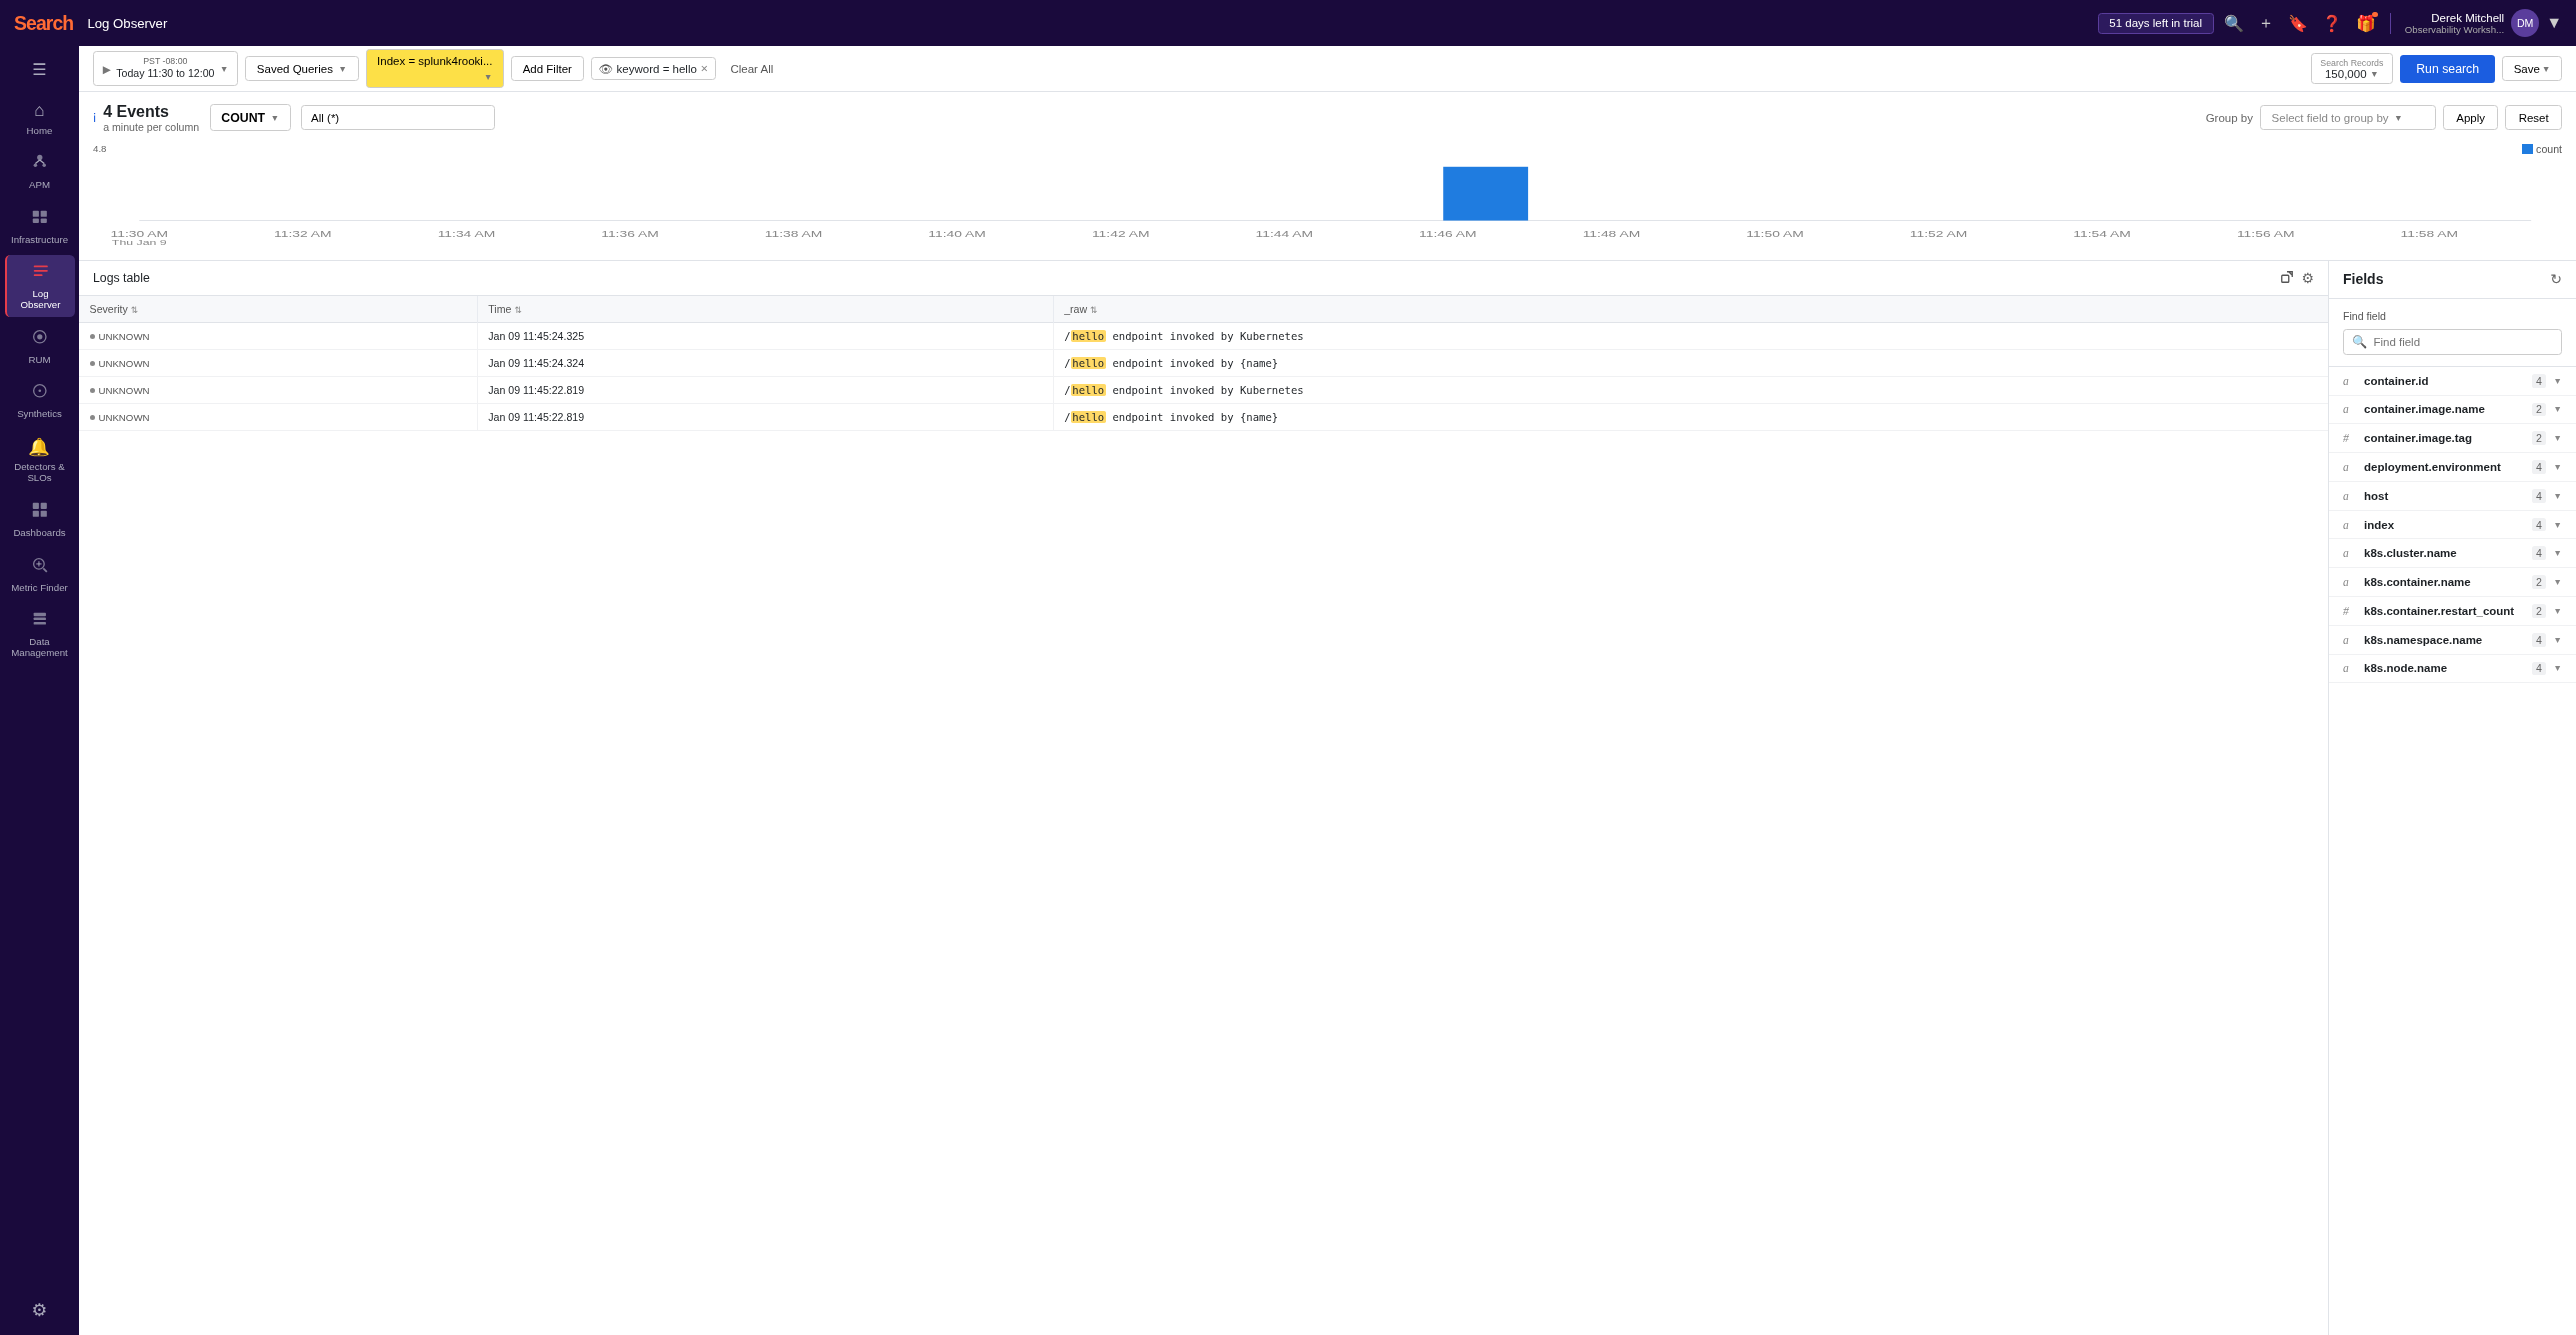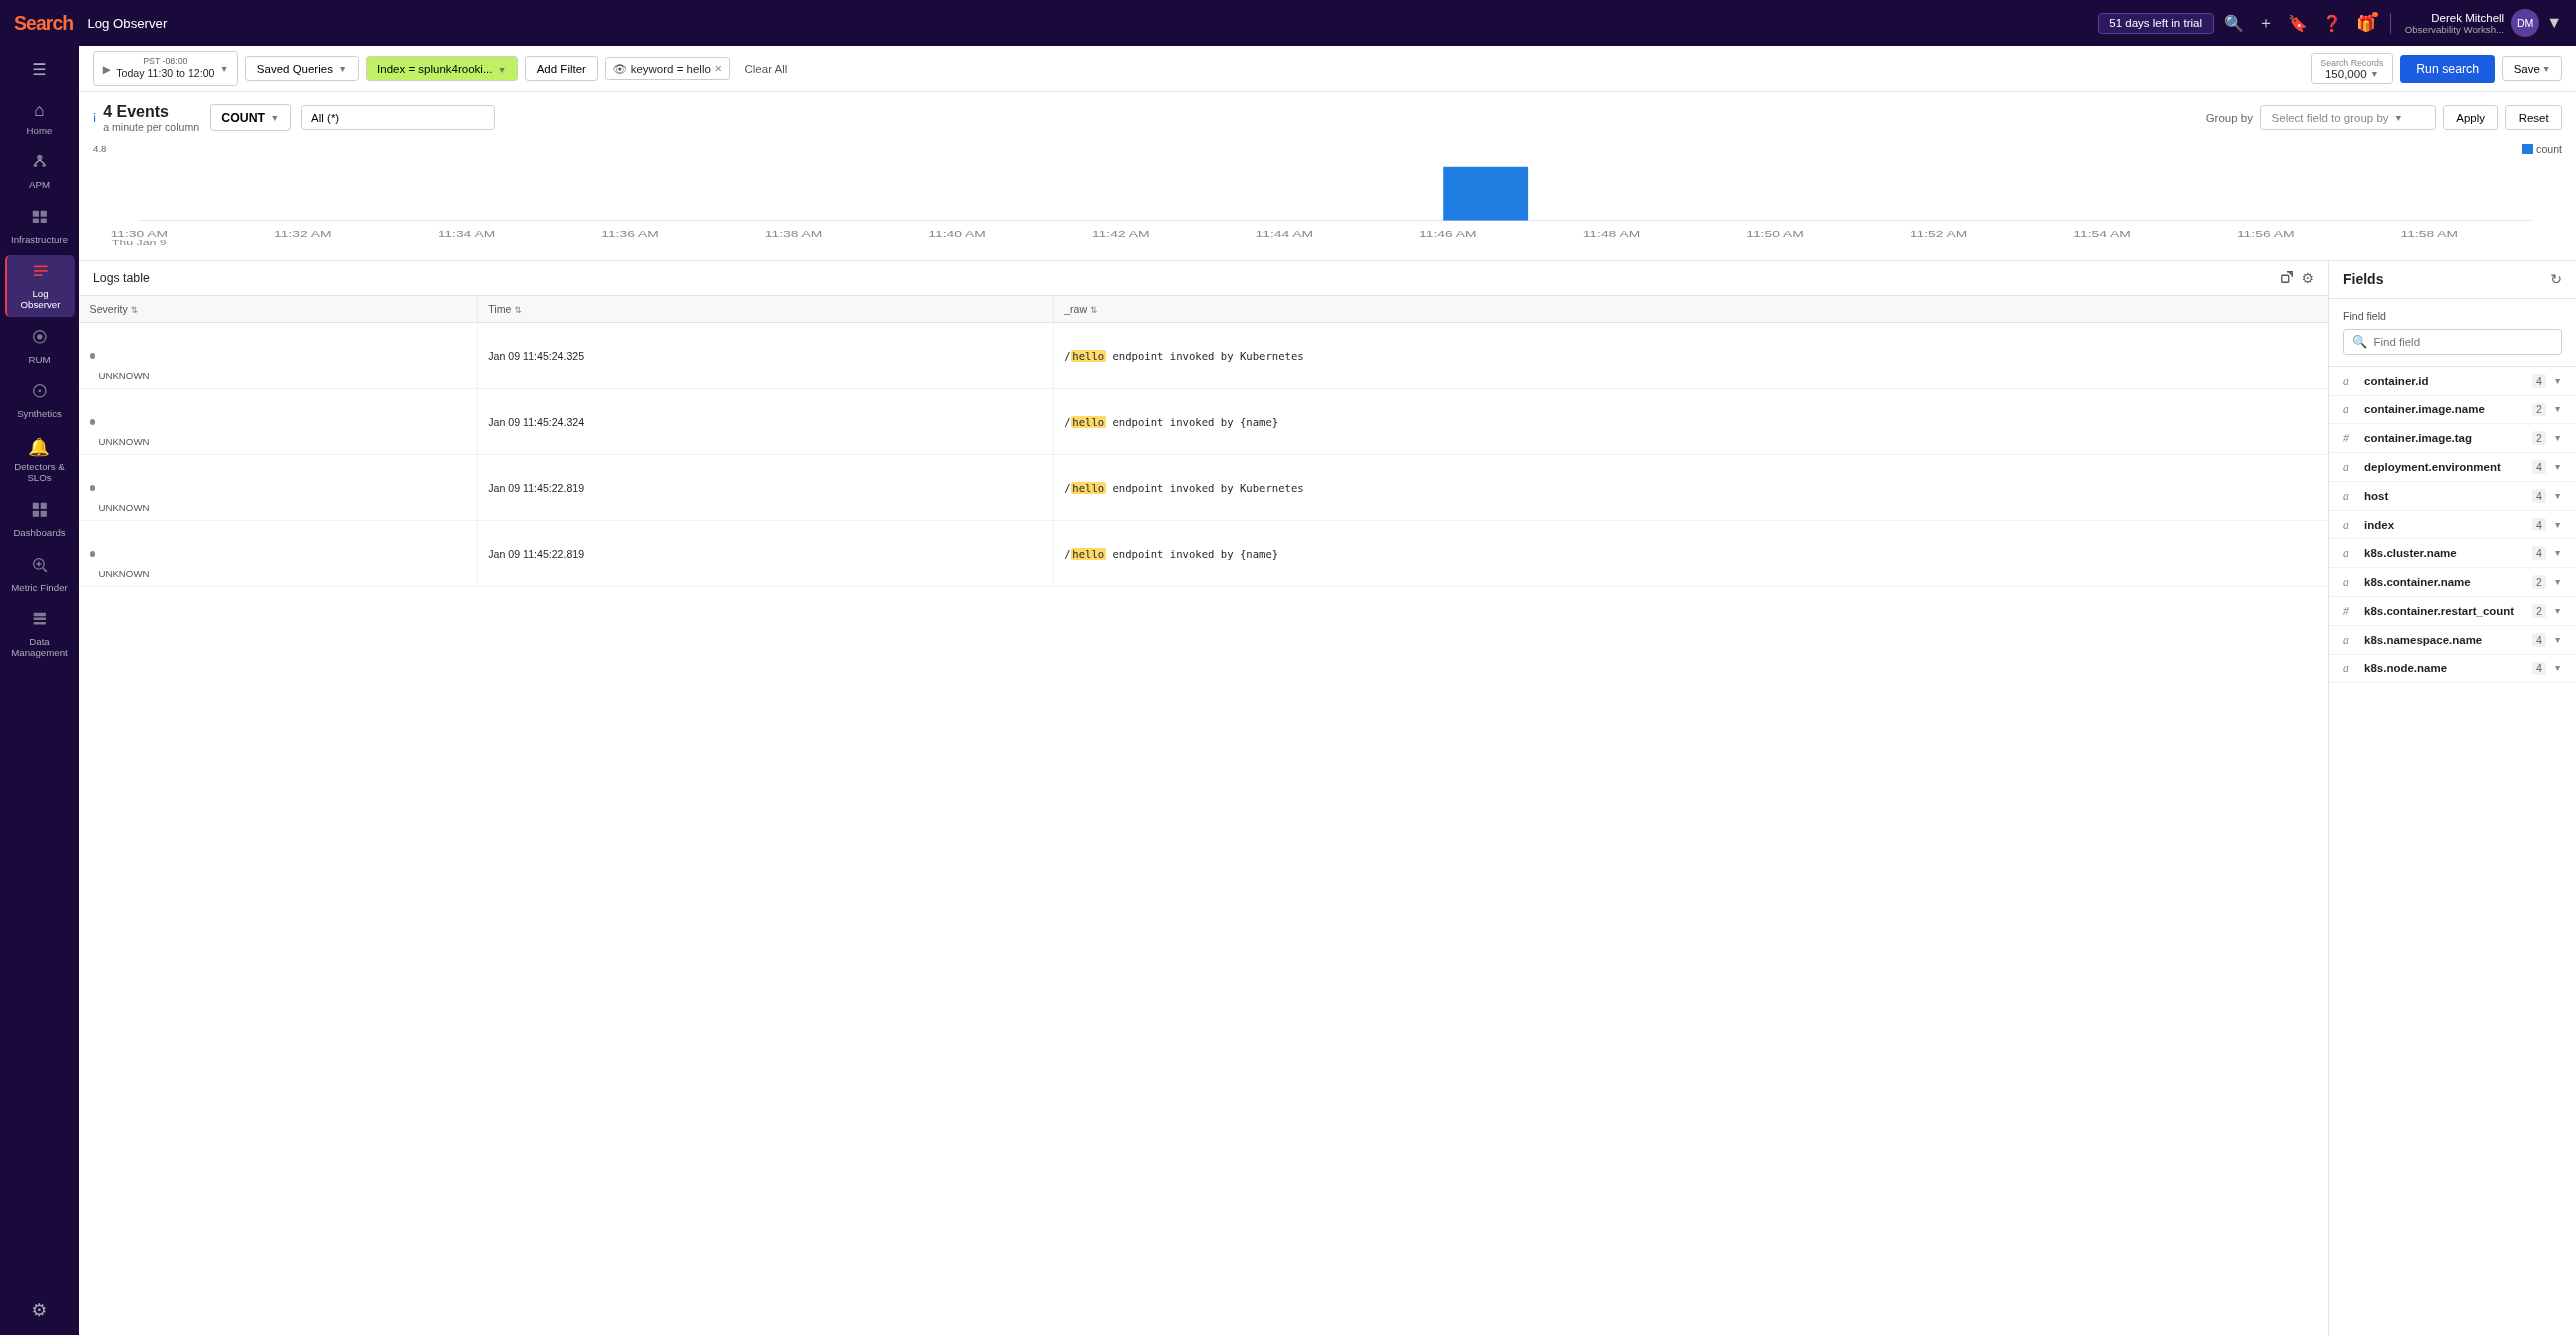--- a/index.html
+++ b/index.html
@@ -167,21 +167,22 @@
     }
     .filter-btn {
       display: flex;
       align-items: flex-end;
       gap: 5.3px;
       border: 0.9px solid #ccc;
       border-radius: 3.5px;
       padding: 5.3px 10.6px;
       font-size: 11.5px;
       cursor: pointer;
-      background: #bef264;
+      background: #fde047;
+      flex-direction: column;
     }
     .add-filter-btn {
       display: flex;
       align-items: center;
       gap: 5.3px;
       border: 0.9px solid #ccc;
       border-radius: 3.5px;
       padding: 5.3px 10.6px;
       font-size: 11.5px;
       cursor: pointer;
@@ -382,21 +383,21 @@
     td { padding: 7px 10.6px; font-size: 10.6px; border-bottom: 0.9px solid #f0f1f3; border-right: 0.9px solid #f0f1f3; vertical-align: middle; }
     td:last-child { border-right: none; }
 
     .severity-badge {
       display: flex;
       align-items: center;
       gap: 3.5px;
       font-size: 9.7px;
     }
     .severity-dot { width: 5.3px; height: 5.3px; border-radius: 50%; background: #888; }
-    .severity-text { color: #555; margin-top: 40px; }
+    .severity-text { color: #555; }
 
     .raw-text { font-family: monospace; font-size: 10.6px; color: #1d2125; }
     .highlight { background: #ffd966; padding: 0 1.8px; border-radius: 1.8px; }
 
     .sort-icon { font-size: 8.8px; color: #888; }
 
     
     .fields-panel {
       width: 247px;
       background: white;

